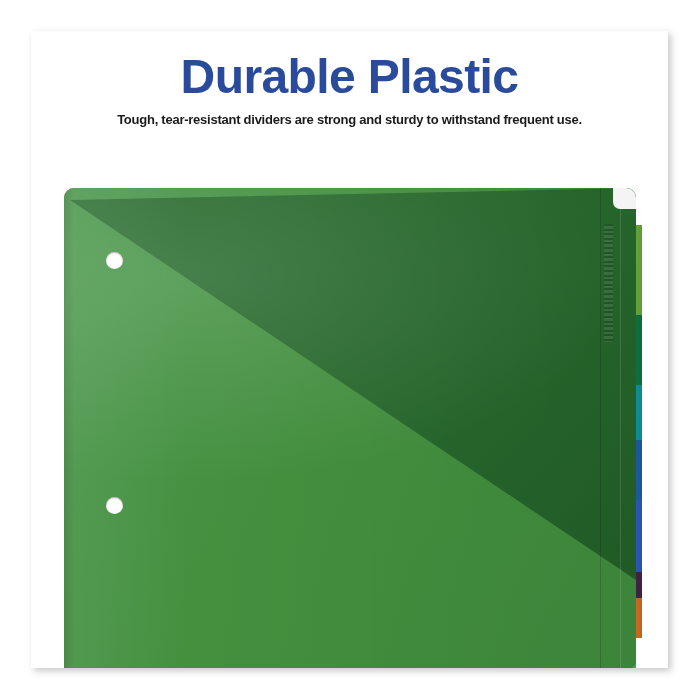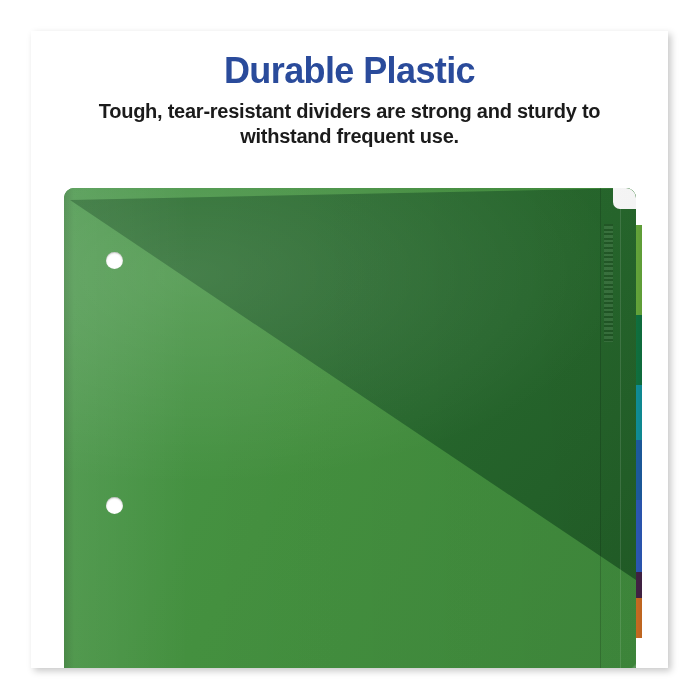--- a/index.html
+++ b/index.html
@@ -36,32 +36,32 @@
     position: absolute;
     left: 0;
     top: 20px;
     width: 637px;
     text-align: center;
   }
 
   .headline {
     margin: 0;
     font-family: "Liberation Sans", sans-serif;
-    font-size: 36px;
+    font-size: 48px;
     font-weight: bold;
     letter-spacing: -0.6px;
     color: #2a4b9b;
     line-height: 1.1;
   }
 
   .subhead {
     margin: 8px auto 0 auto;
     width: 560px;
     font-family: "Liberation Sans", sans-serif;
-    font-size: 20px;
+    font-size: 13px;
     font-weight: bold;
     color: #1b1b1b;
     line-height: 1.28;
     letter-spacing: -0.25px;
     text-align: center;
   }
 
   
   .product {
     position: absolute;

